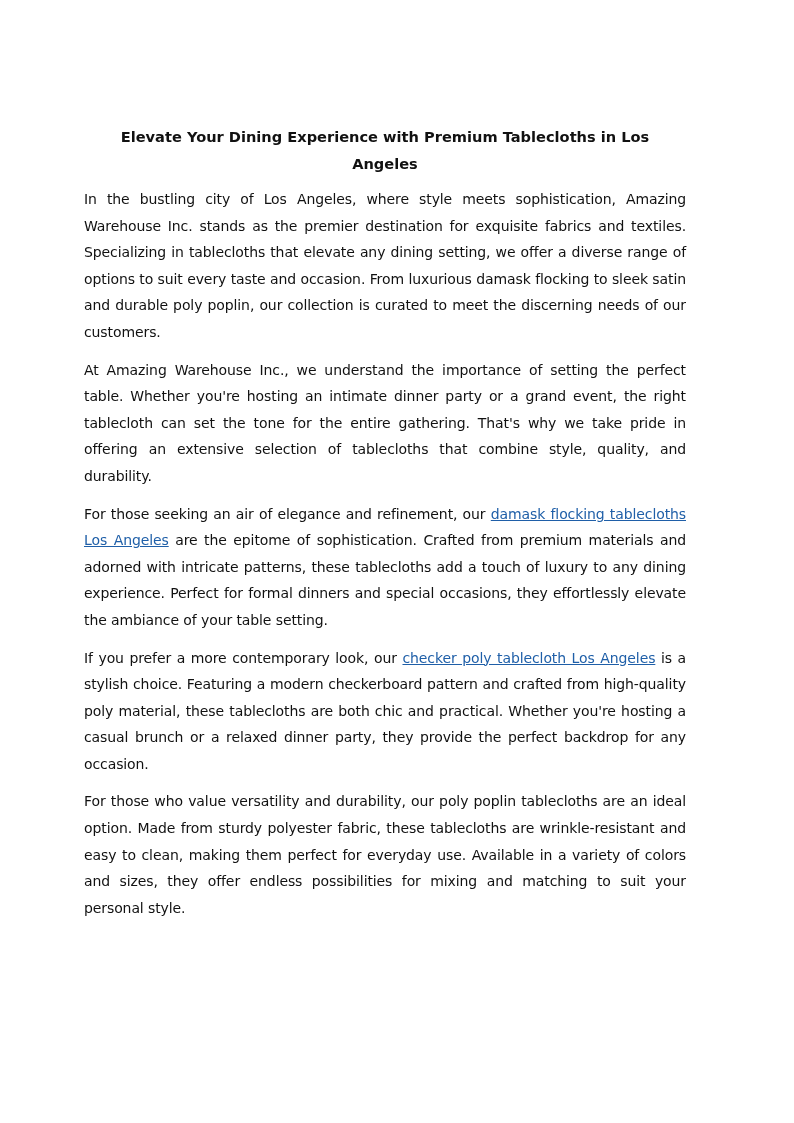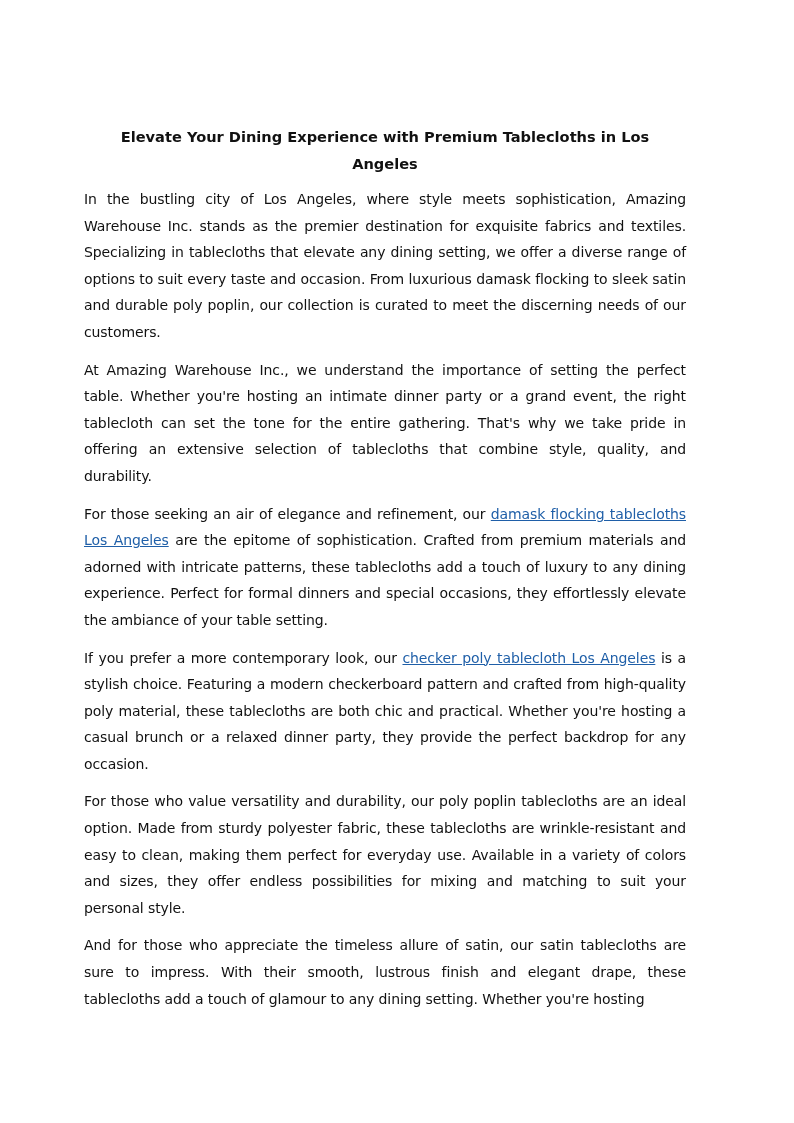--- a/index.html
+++ b/index.html
@@ -28,14 +28,13 @@
   <p>In the bustling city of Los Angeles, where style meets sophistication, Amazing Warehouse Inc. stands as the premier destination for exquisite fabrics and textiles. Specializing in tablecloths that elevate any dining setting, we offer a diverse range of options to suit every taste and occasion. From luxurious damask flocking to sleek satin and durable poly poplin, our collection is curated to meet the discerning needs of our customers.</p>
 
   <p>At Amazing Warehouse Inc., we understand the importance of setting the perfect table. Whether you're hosting an intimate dinner party or a grand event, the right tablecloth can set the tone for the entire gathering. That's why we take pride in offering an extensive selection of tablecloths that combine style, quality, and durability.</p>
 
   <p><span>For those seeking an air of elegance and refinement, our </span><a href="#" style="color: rgb(31, 95, 168);">damask flocking tablecloths Los Angeles</a><span> are the epitome of sophistication. Crafted from premium materials and adorned with intricate patterns, these tablecloths add a touch of luxury to any dining experience. Perfect for formal dinners and special occasions, they effortlessly elevate the ambiance of your table setting.</span></p>
 
   <p><span>If you prefer a more contemporary look, our </span><a href="#" style="color: rgb(31, 95, 168);">checker poly tablecloth Los Angeles</a><span> is a stylish choice. Featuring a modern checkerboard pattern and crafted from high-quality poly material, these tablecloths are both chic and practical. Whether you're hosting a casual brunch or a relaxed dinner party, they provide the perfect backdrop for any occasion.</span></p>
 
   <p>For those who value versatility and durability, our poly poplin tablecloths are an ideal option. Made from sturdy polyester fabric, these tablecloths are wrinkle-resistant and easy to clean, making them perfect for everyday use. Available in a variety of colors and sizes, they offer endless possibilities for mixing and matching to suit your personal style.</p>
 
-  <p>And for those who appreciate the timeless allure of satin, our satin tablecloths are sure to impress. With their smooth, lustrous finish and elegant drape, these tablecloths add a touch of glamour to any dining setting. Whether you're hosting</p>
 </div>
 
 </body></html>

